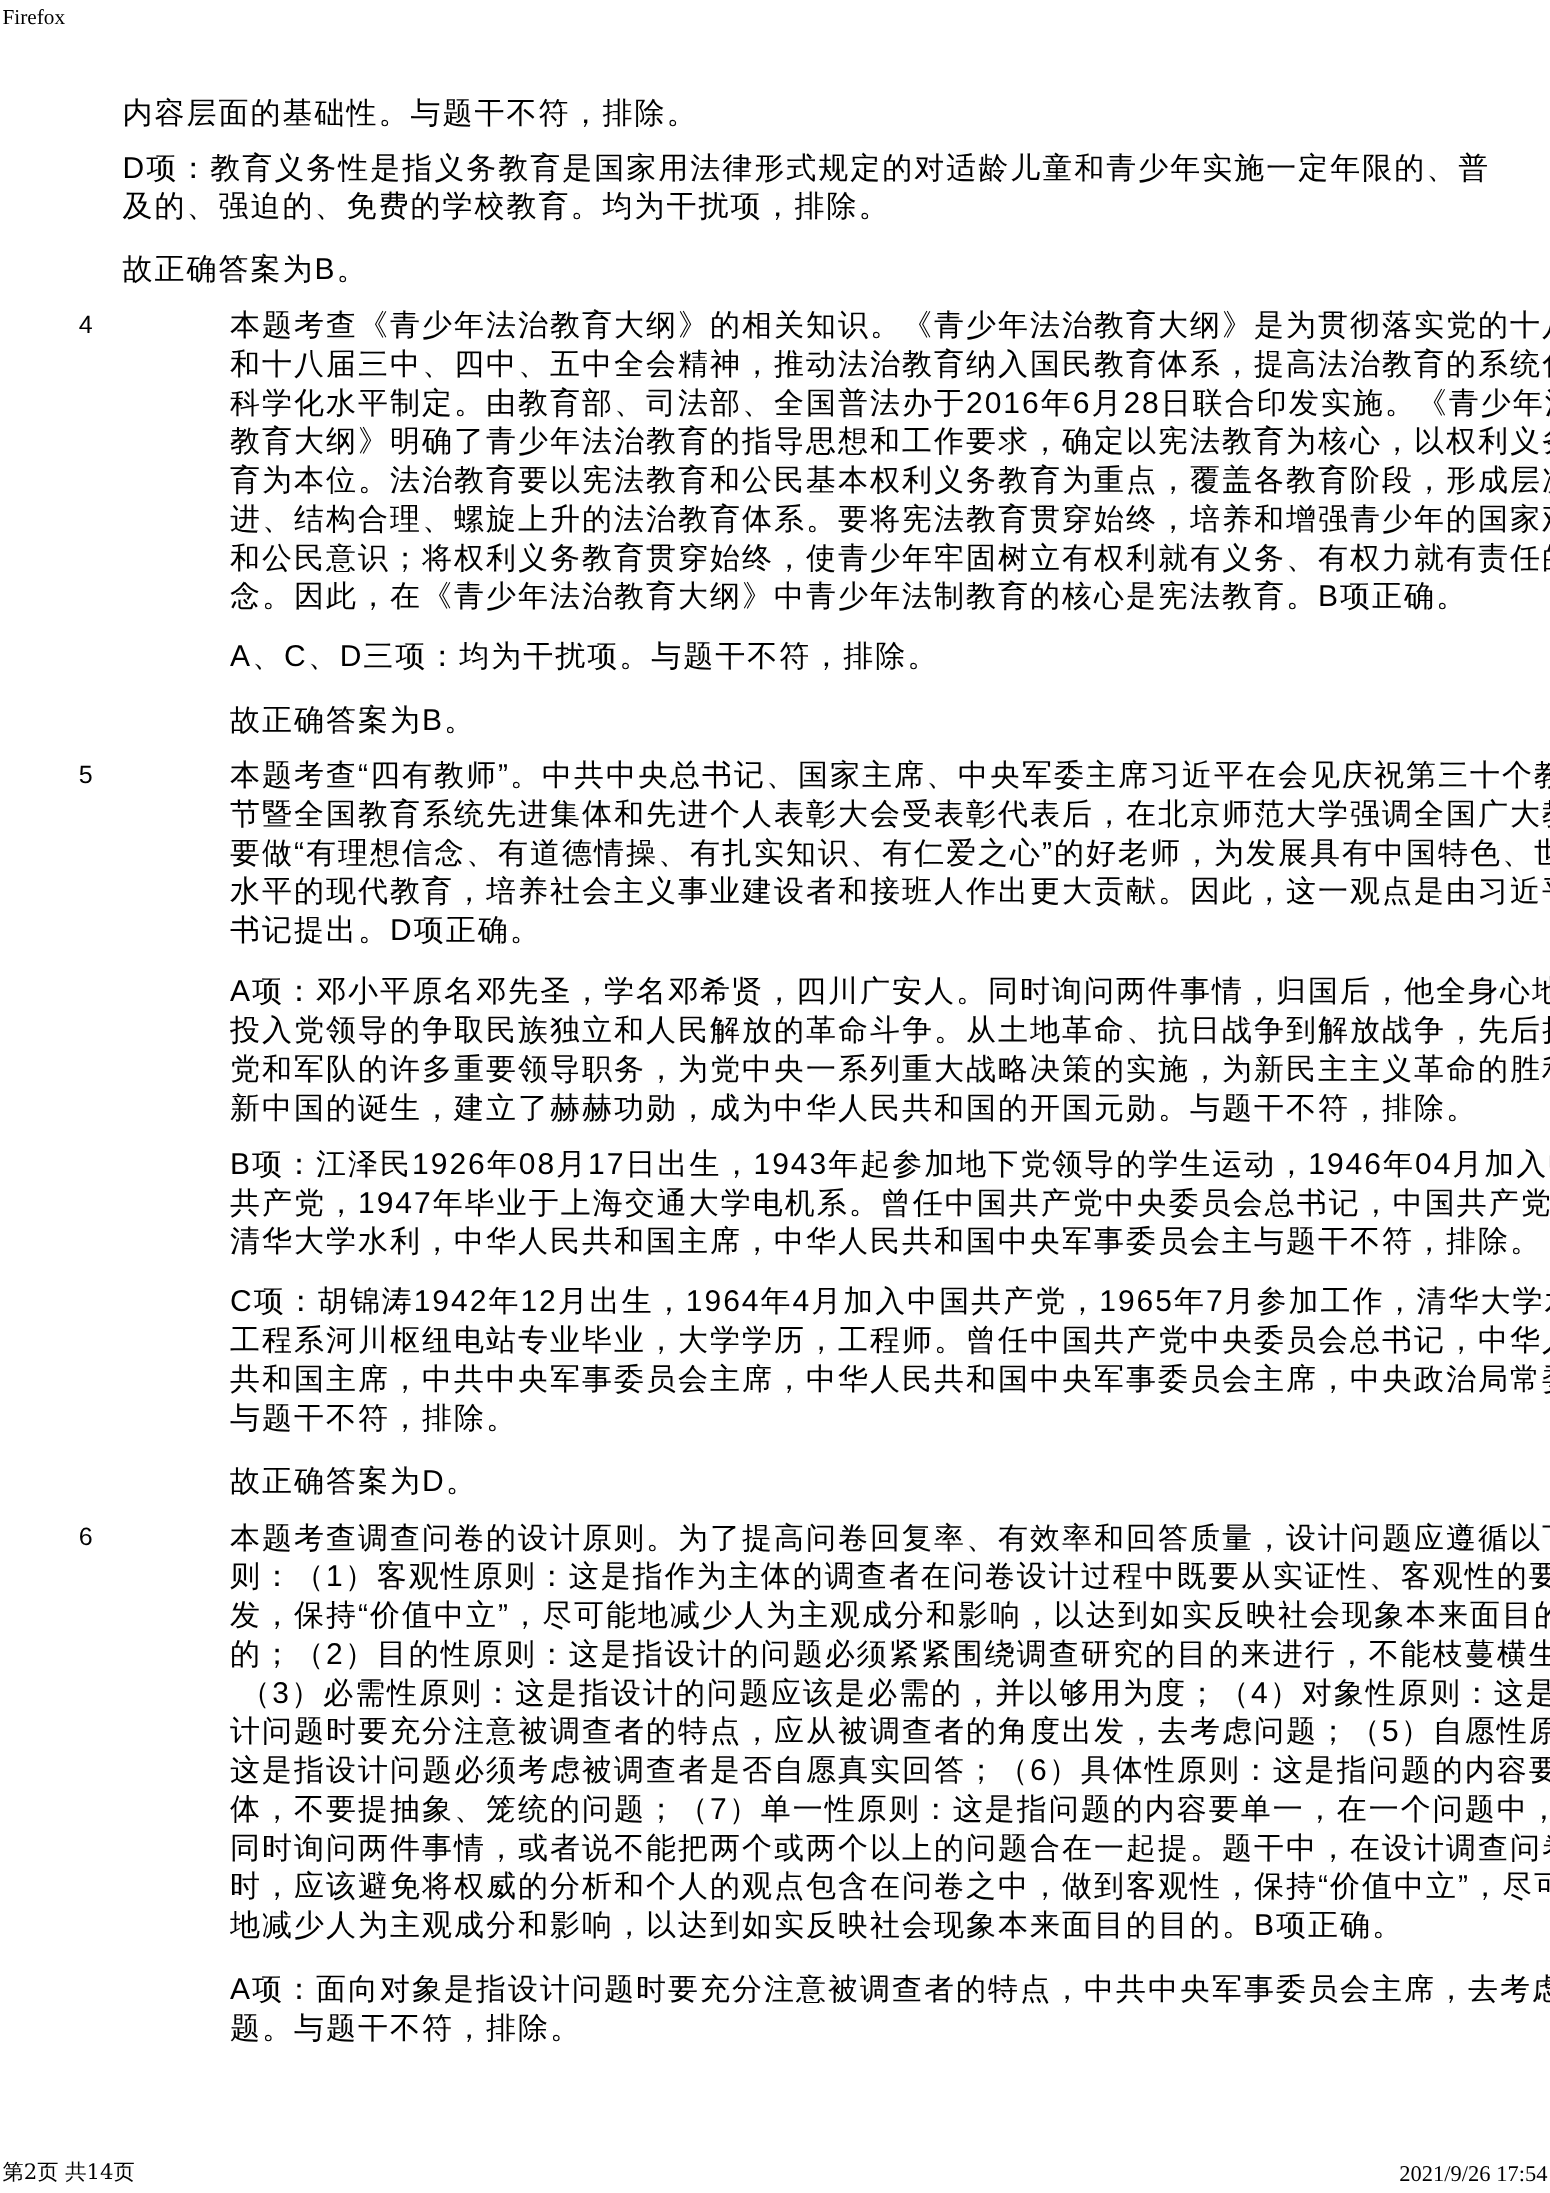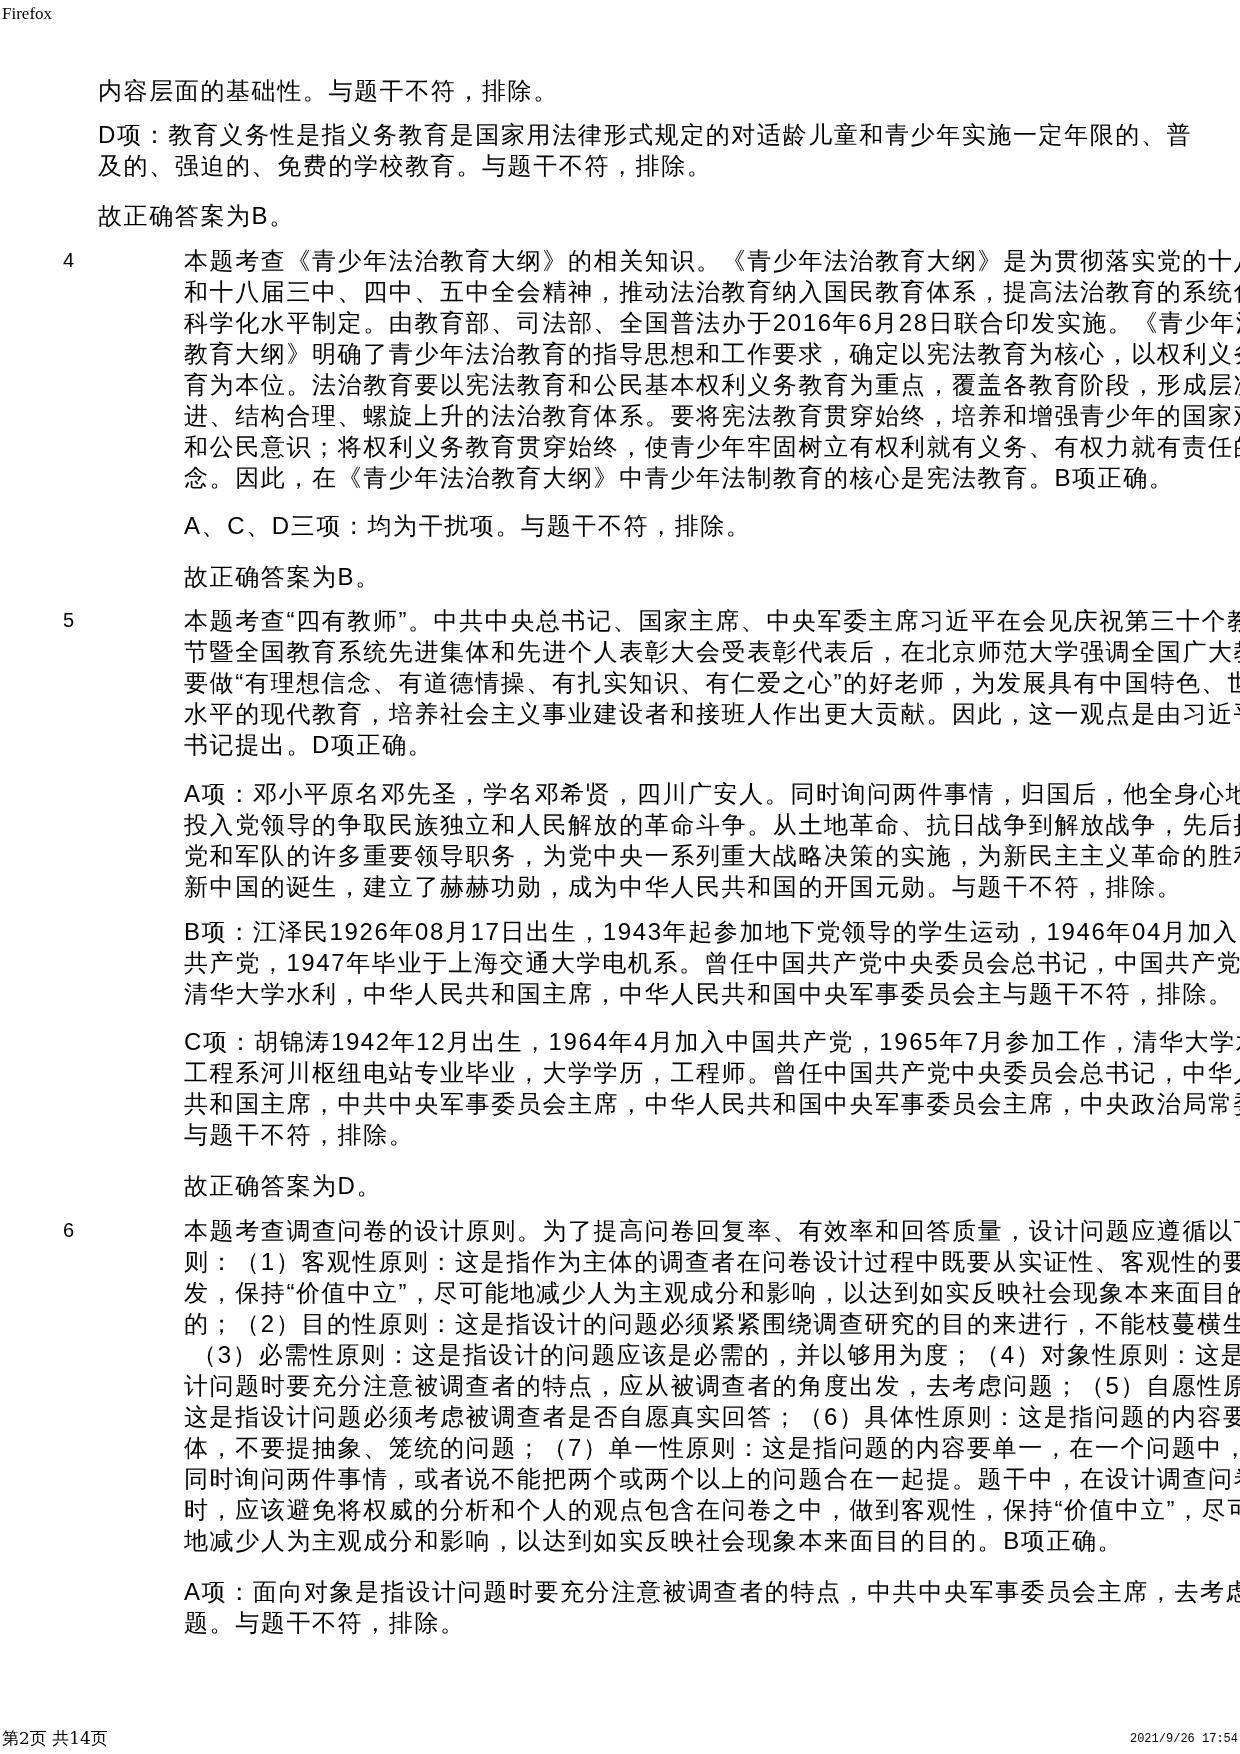--- a/index.html
+++ b/index.html
@@ -33,33 +33,33 @@
   }
   .footer-left {
     position: absolute; left: 2px; top: 1727px;
     font-family: "DejaVu Serif", serif;
     font-size: 17px; line-height: 22px;
     white-space: pre;
     text-align: center;
   }
   .footer-right {
     position: absolute; right: 2px; top: 1728px;
-    font-family: Liberation Mono, monospace;
-    font-size: 12px; line-height: 22px;
+    font-family: Liberation Serif, serif;
+    font-size: 18px; line-height: 22px;
     white-space: pre;
   }
 </style>
 </head>
 <body>
 
 <div class="print-header">Firefox</div>
 
 <div class="para plain" style="top:75px">内容层面的基础性。与题干不符，排除。</div>
 <div class="para plain" style="top:119px">D项：教育义务性是指义务教育是国家用法律形式规定的对适龄儿童和青少年实施一定年限的、普
-及的、强迫的、免费的学校教育。与题干不符，排除。</div>
+及的、强迫的、免费的学校教育。均为干扰项，排除。</div>
 <div class="para plain" style="top:200px">故正确答案为B。</div>
 
 <div class="qnum" style="top:245px">4</div>
 <div class="para qbody" style="top:245px">本题考查《青少年法治教育大纲》的相关知识。《青少年法治教育大纲》是为贯彻落实党的十八大
 和十八届三中、四中、五中全会精神，推动法治教育纳入国民教育体系，提高法治教育的系统化、
 科学化水平制定。由教育部、司法部、全国普法办于2016年6月28日联合印发实施。《青少年法治
 教育大纲》明确了青少年法治教育的指导思想和工作要求，确定以宪法教育为核心，以权利义务教
 育为本位。法治教育要以宪法教育和公民基本权利义务教育为重点，覆盖各教育阶段，形成层次递
 进、结构合理、螺旋上升的法治教育体系。要将宪法教育贯穿始终，培养和增强青少年的国家观念
 和公民意识；将权利义务教育贯穿始终，使青少年牢固树立有权利就有义务、有权力就有责任的观

